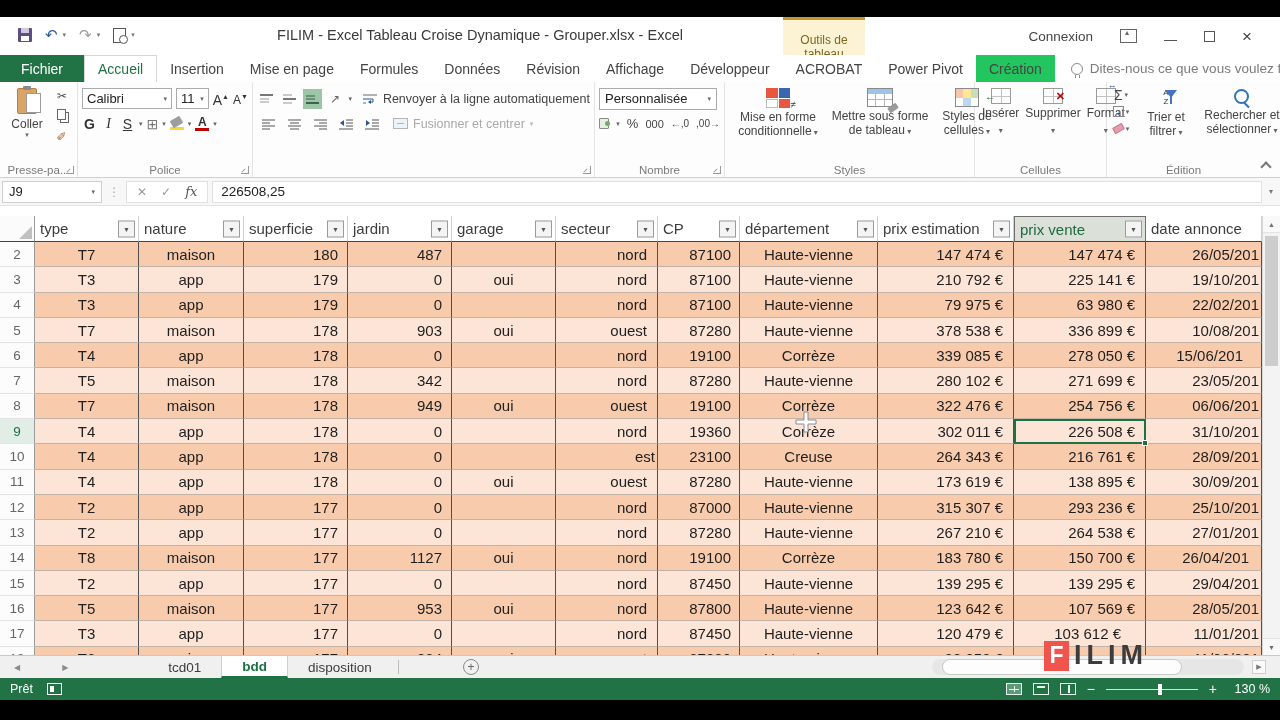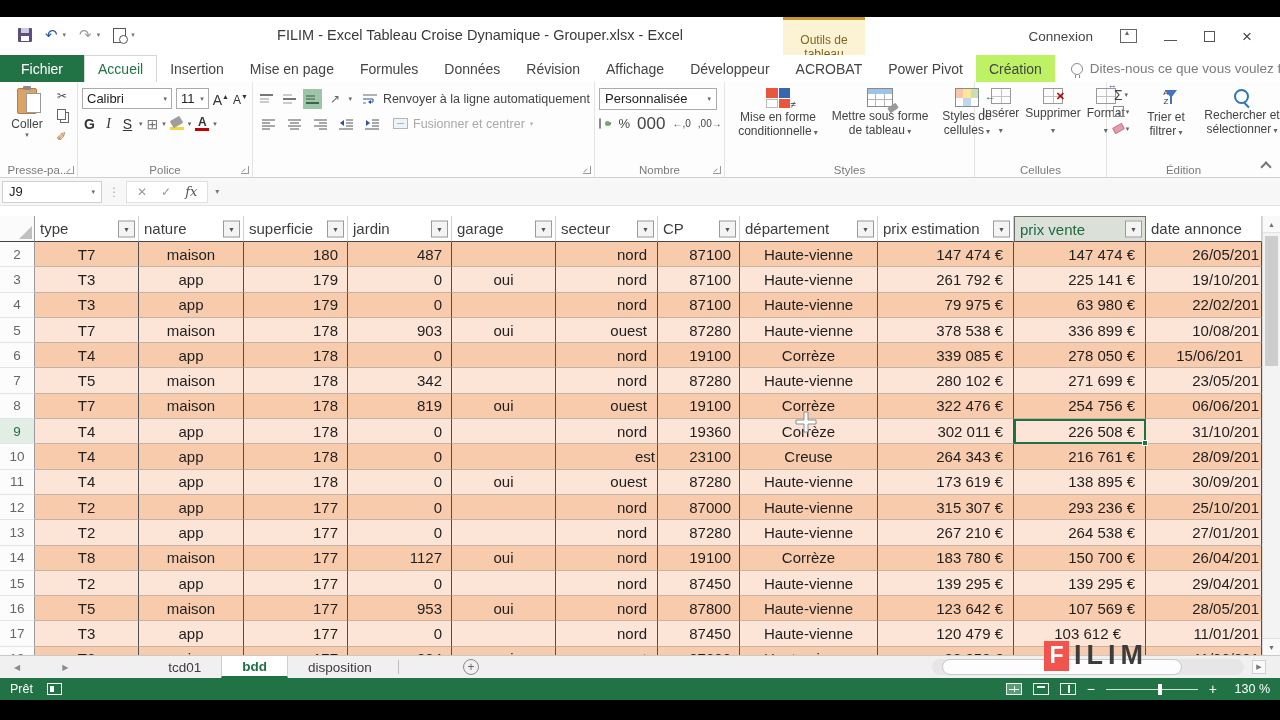--- a/index.html
+++ b/index.html
@@ -32,21 +32,21 @@
   .winres { width:11px; height:11px; border:1px solid #555; position:relative; background:#fff; }
   .winres::before { content:''; position:absolute; left:2px; top:-3px; width:10px; height:10px; border:1px solid #555; z-index:-1; }
   .winclose { font-size:17px; color:#444; line-height:1; }
 
   
   #tabstrip { position:absolute; top:55px; left:0; width:1280px; height:27px; background:#fff; display:flex; align-items:stretch; }
   .ftab { background:#217346; color:#fff; font-size:14px; display:flex; align-items:center; padding:0 21px; }
   #tabs-holder { display:flex; align-items:stretch; }
   .rtab { display:flex; align-items:center; padding:0 13px; font-size:14px; color:#444; white-space:nowrap; }
   .rtab.active { color:#217346; background:#fff; border:1px solid #d6d6d6; border-bottom:none; }
-  .rtab.contextual { background:#bef264; }
+  .rtab.contextual { background:#22c55e; }
   .tellme { display:flex; align-items:center; gap:7px; margin-left:16px; color:#7b7b7b; font-size:13.5px; white-space:nowrap; }
   .bulb { width:12px; height:12px; border:1.5px solid #8a8a8a; border-radius:50%; position:relative; }
   .bulb::after { content:''; position:absolute; left:3px; bottom:-4px; width:3px; height:3px; border-left:1.5px solid #8a8a8a; border-right:1.5px solid #8a8a8a; }
 
   
   #ribbon { position:absolute; top:82px; left:0; width:1280px; height:96px; background:#fdfdfd; border-bottom:1px solid #d0d0d0; display:flex; }
   .rgroup { position:relative; border-right:1px solid #e4e4e4; padding:4px 4px 17px 4px; }
   .rlabel { position:absolute; bottom:1px; left:0; right:0; text-align:center; font-size:11.5px; color:#7a7a7a; white-space:nowrap; overflow:hidden; }
   .lnch { position:absolute; right:3px; bottom:3px; width:8px; height:8px; border-right:1px solid #999; border-bottom:1px solid #999; }
   .lnch::after { content:''; position:absolute; right:2px; bottom:2px; width:5px; height:1px; background:#999; transform:rotate(-45deg); }
@@ -84,21 +84,21 @@
   .wrapbtn,.mergebtn { display:flex; align-items:center; gap:5px; font-size:12.5px; color:#444; margin-left:6px; white-space:nowrap; }
   .mergebtn { color:#a9a9a9; }
   .mergeico { width:15px; height:11px; border:1px solid #b5b5b5; background:#eef3f8; position:relative; }
   .mergeico::after { content:''; position:absolute; left:3px; top:4px; right:3px; height:1px; background:#b5b5b5; }
   .orient { font-size:12px; color:#666; }
 
   
   .numfmt { width:118px; height:22px; border:1px solid #ababab; background:#fff; font-size:13px; color:#222; display:flex; align-items:center; justify-content:space-between; padding:0 5px; }
   .money { width:17px; height:11px; border:1px solid #8a8a8a; background:#e8f0e2; position:relative; border-radius:1px; }
   .money::after { content:''; position:absolute; left:5px; top:2px; width:5px; height:5px; border-radius:50%; background:#6fae5f; }
-  .small-num { font-size:17px; color:#444; letter-spacing:0; }
+  .small-num { font-size:11px; color:#444; letter-spacing:0; }
   .decbtn { font-size:10px; color:#444; white-space:nowrap; }
 
   
   .bigbtn { display:flex; flex-direction:column; align-items:center; font-size:12px; color:#444; text-align:center; line-height:14px; padding:2px 3px 0 3px; }
   .bigbtn .lbl { margin-top:2px; }
   .bigbtn .lbl::after { content:' ▾'; font-size:8px; color:#666; }
   .cficon { width:24px; height:20px; display:grid; grid-template-columns:1fr 1fr; grid-template-rows:1fr 1fr; gap:1px; position:relative; }
   .cficon i:nth-child(1){ background:#e8563f; } .cficon i:nth-child(2){ background:#3a66b0; }
   .cficon i:nth-child(3){ background:#fff; border:1px solid #bbb; } .cficon i:nth-child(4){ background:#e8563f; }
   .cficon::after { content:'≠'; position:absolute; right:-6px; bottom:-4px; font-size:10px; color:#333; background:#fff; }
@@ -500,20 +500,21 @@
     <span class="namebox">
         <span>J9</span>
         <span class="caret">▾</span>
       </span>
     <span class="fdots">⋮</span>
     <span class="fbtns">
       <span class="fcancel">✕</span>
       <span class="fok">✓</span>
       <span class="fx">fx</span>
     </span>
+    <span class="fvalue">226508,25</span>
     <span class="fexp">▾</span>
   </div>
 
   <div id="grid">
     <div id="sheet">
       <div class="hrow">
         <div class="corner"></div>
 
       <div class="hcell" style="width: 104px;">
             <span>type</span>
@@ -616,21 +617,21 @@
             <div class="cell light a-right" style="width: 102px; padding-right: 10px;">
               <span>nord</span>
             </div>
             <div class="cell light a-right" style="width: 82px; padding-right: 8px;">
               <span>87100</span>
             </div>
             <div class="cell light a-center" style="width: 138px;">
               <span>Haute-vienne</span>
             </div>
             <div class="cell light a-right" style="width: 136px; padding-right: 10px;">
-              <span>261 792 €</span>
+              <span>210 792 €</span>
             </div>
             <div class="cell light a-right" style="width: 132px; padding-right: 10px;">
               <span>225 141 €</span>
             </div>
             <div class="cell light a-right" style="width: 116px; padding-right: 2px;">
               <span>19/10/201</span>
             </div>
           </div>
           <div class="trow">
             <div class="rownum">4</div>
@@ -781,21 +782,21 @@
             <div class="cell dark a-center" style="width: 104px;">
               <span>T7</span>
             </div>
             <div class="cell dark a-center" style="width: 105px;">
               <span>maison</span>
             </div>
             <div class="cell dark a-right" style="width: 104px; padding-right: 9px;">
               <span>178</span>
             </div>
             <div class="cell dark a-right" style="width: 104px; padding-right: 9px;">
-              <span>819</span>
+              <span>949</span>
             </div>
             <div class="cell dark a-center" style="width: 104px;">
               <span>oui</span>
             </div>
             <div class="cell dark a-right" style="width: 102px; padding-right: 10px;">
               <span>ouest</span>
             </div>
             <div class="cell dark a-right" style="width: 82px; padding-right: 8px;">
               <span>19100</span>
             </div>
@@ -1018,21 +1019,21 @@
             </div>
             <div class="cell dark a-center" style="width: 138px;">
               <span>Corrèze</span>
             </div>
             <div class="cell dark a-right" style="width: 136px; padding-right: 10px;">
               <span>183 780 €</span>
             </div>
             <div class="cell dark a-right" style="width: 132px; padding-right: 10px;">
               <span>150 700 €</span>
             </div>
-            <div class="cell dark a-right" style="width: 116px; padding-right: 2px;">
+            <div class="cell dark a-right" style="width: 116px; padding-right: 12px;">
               <span>26/04/201</span>
             </div>
           </div>
           <div class="trow">
             <div class="rownum">15</div>
             <div class="cell light a-center" style="width: 104px;">
               <span>T2</span>
             </div>
             <div class="cell light a-center" style="width: 105px;">
               <span>app</span>

